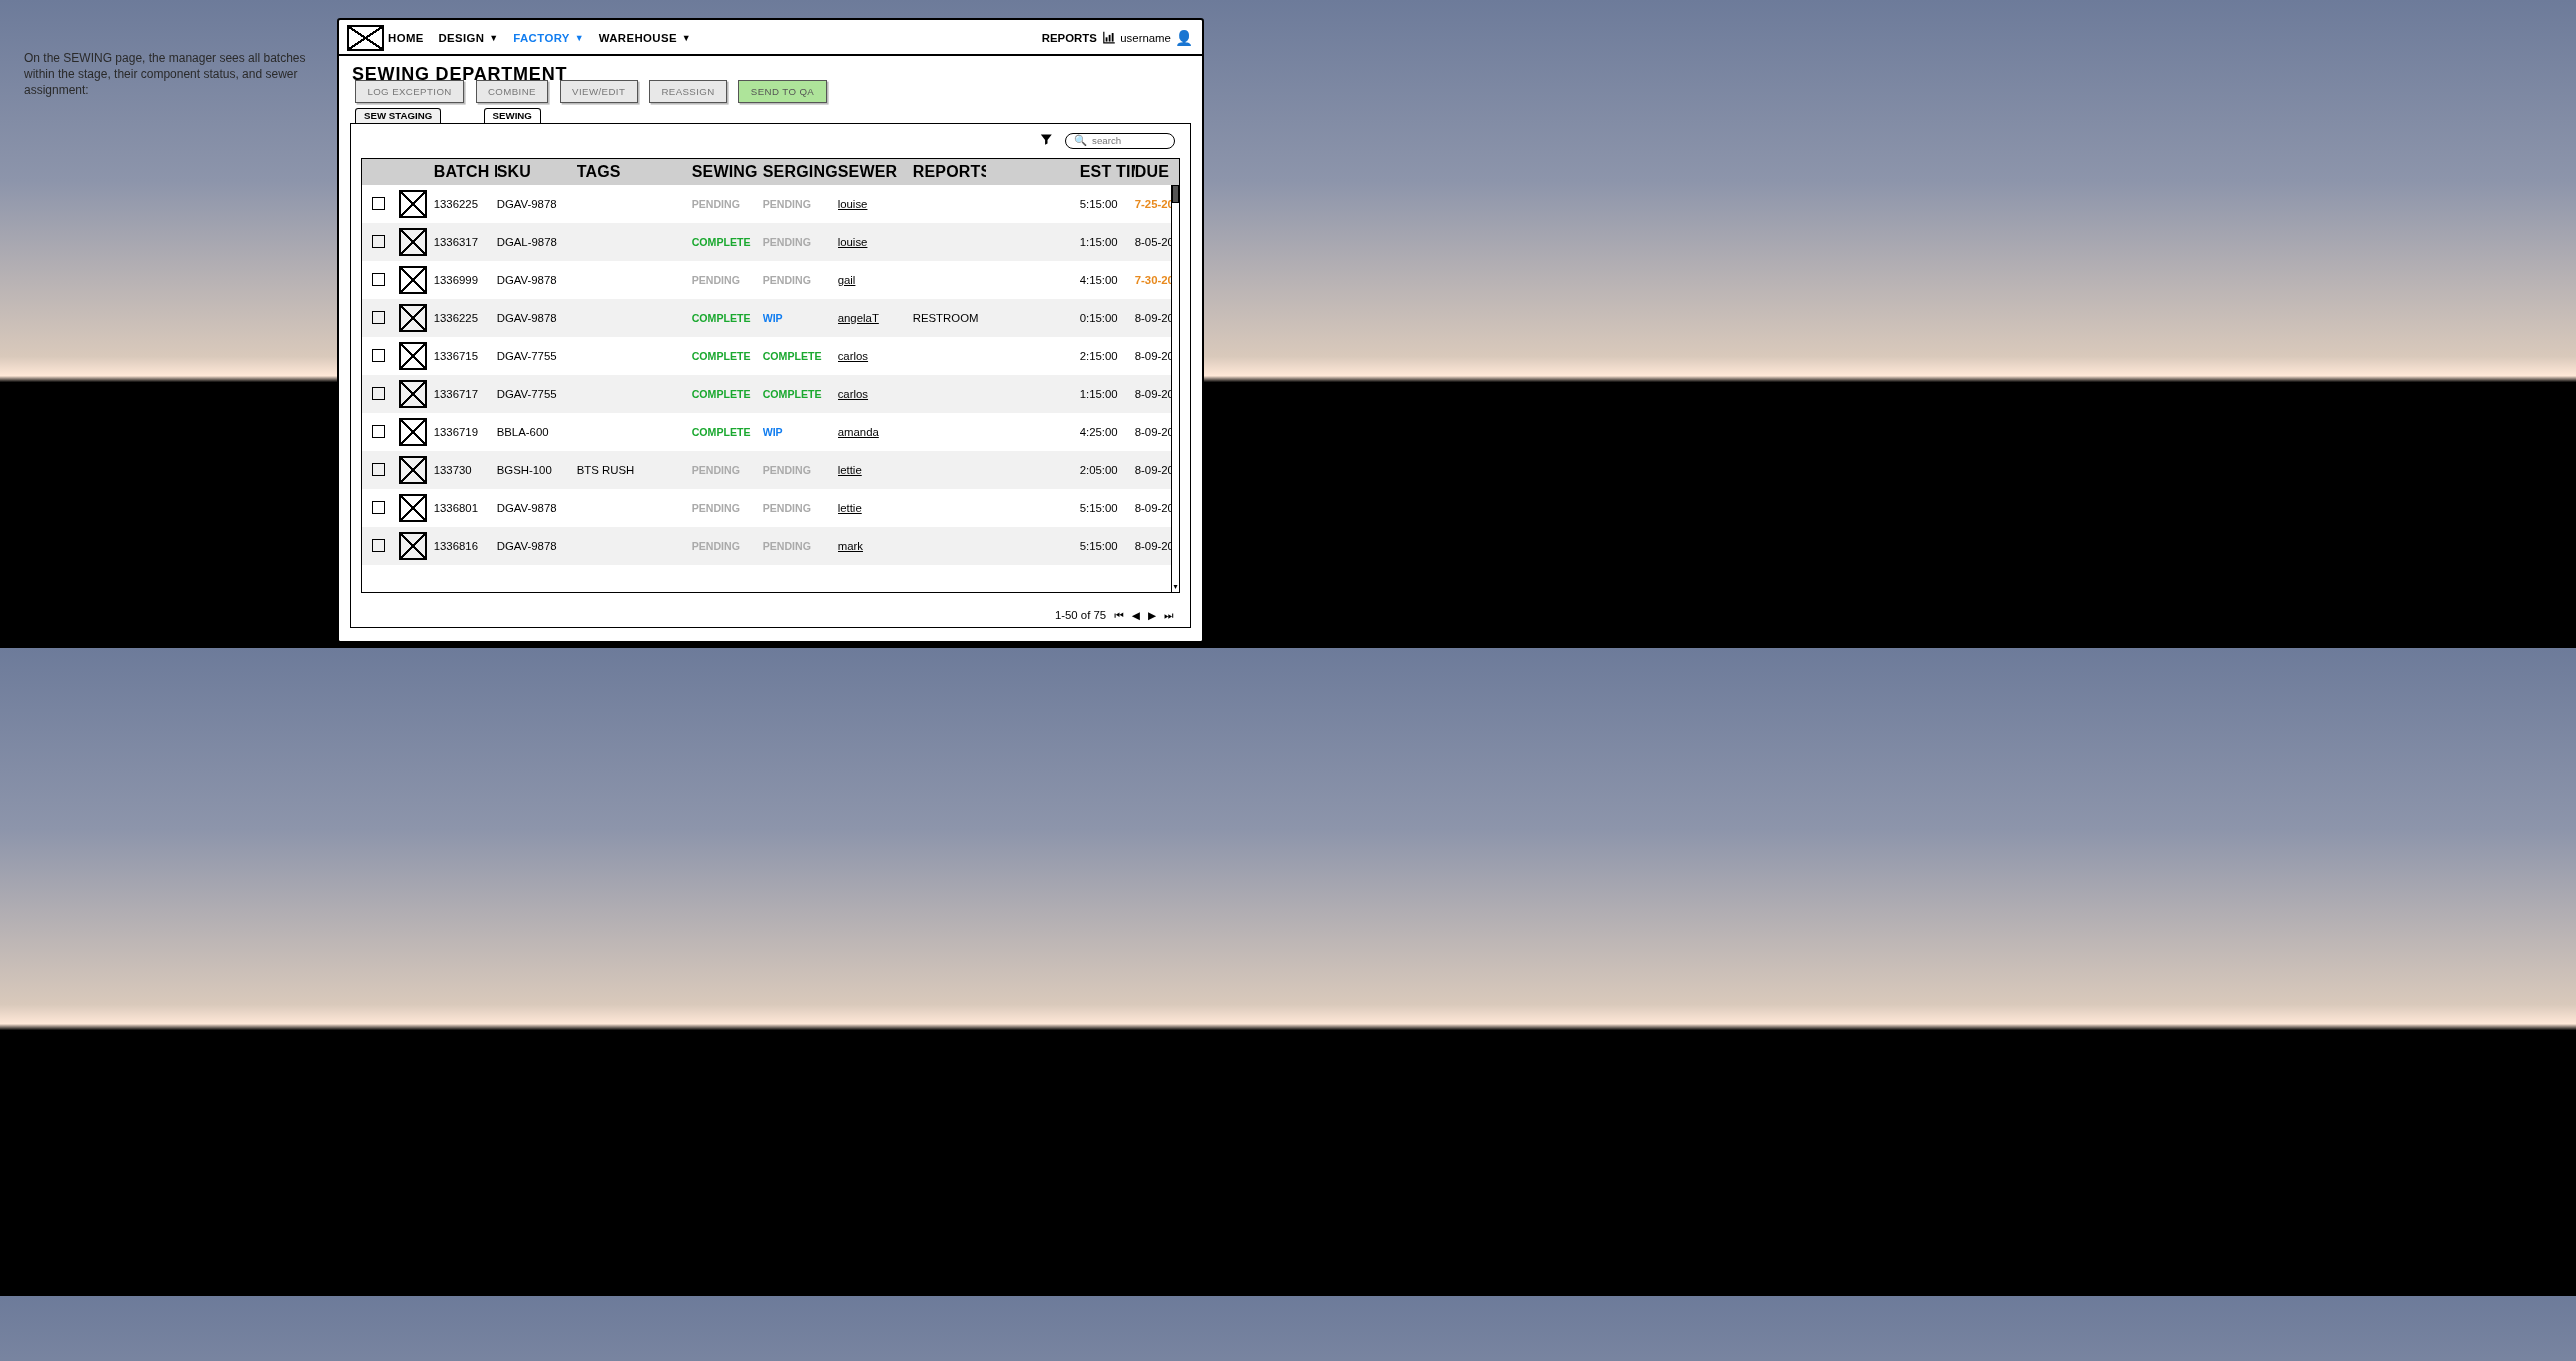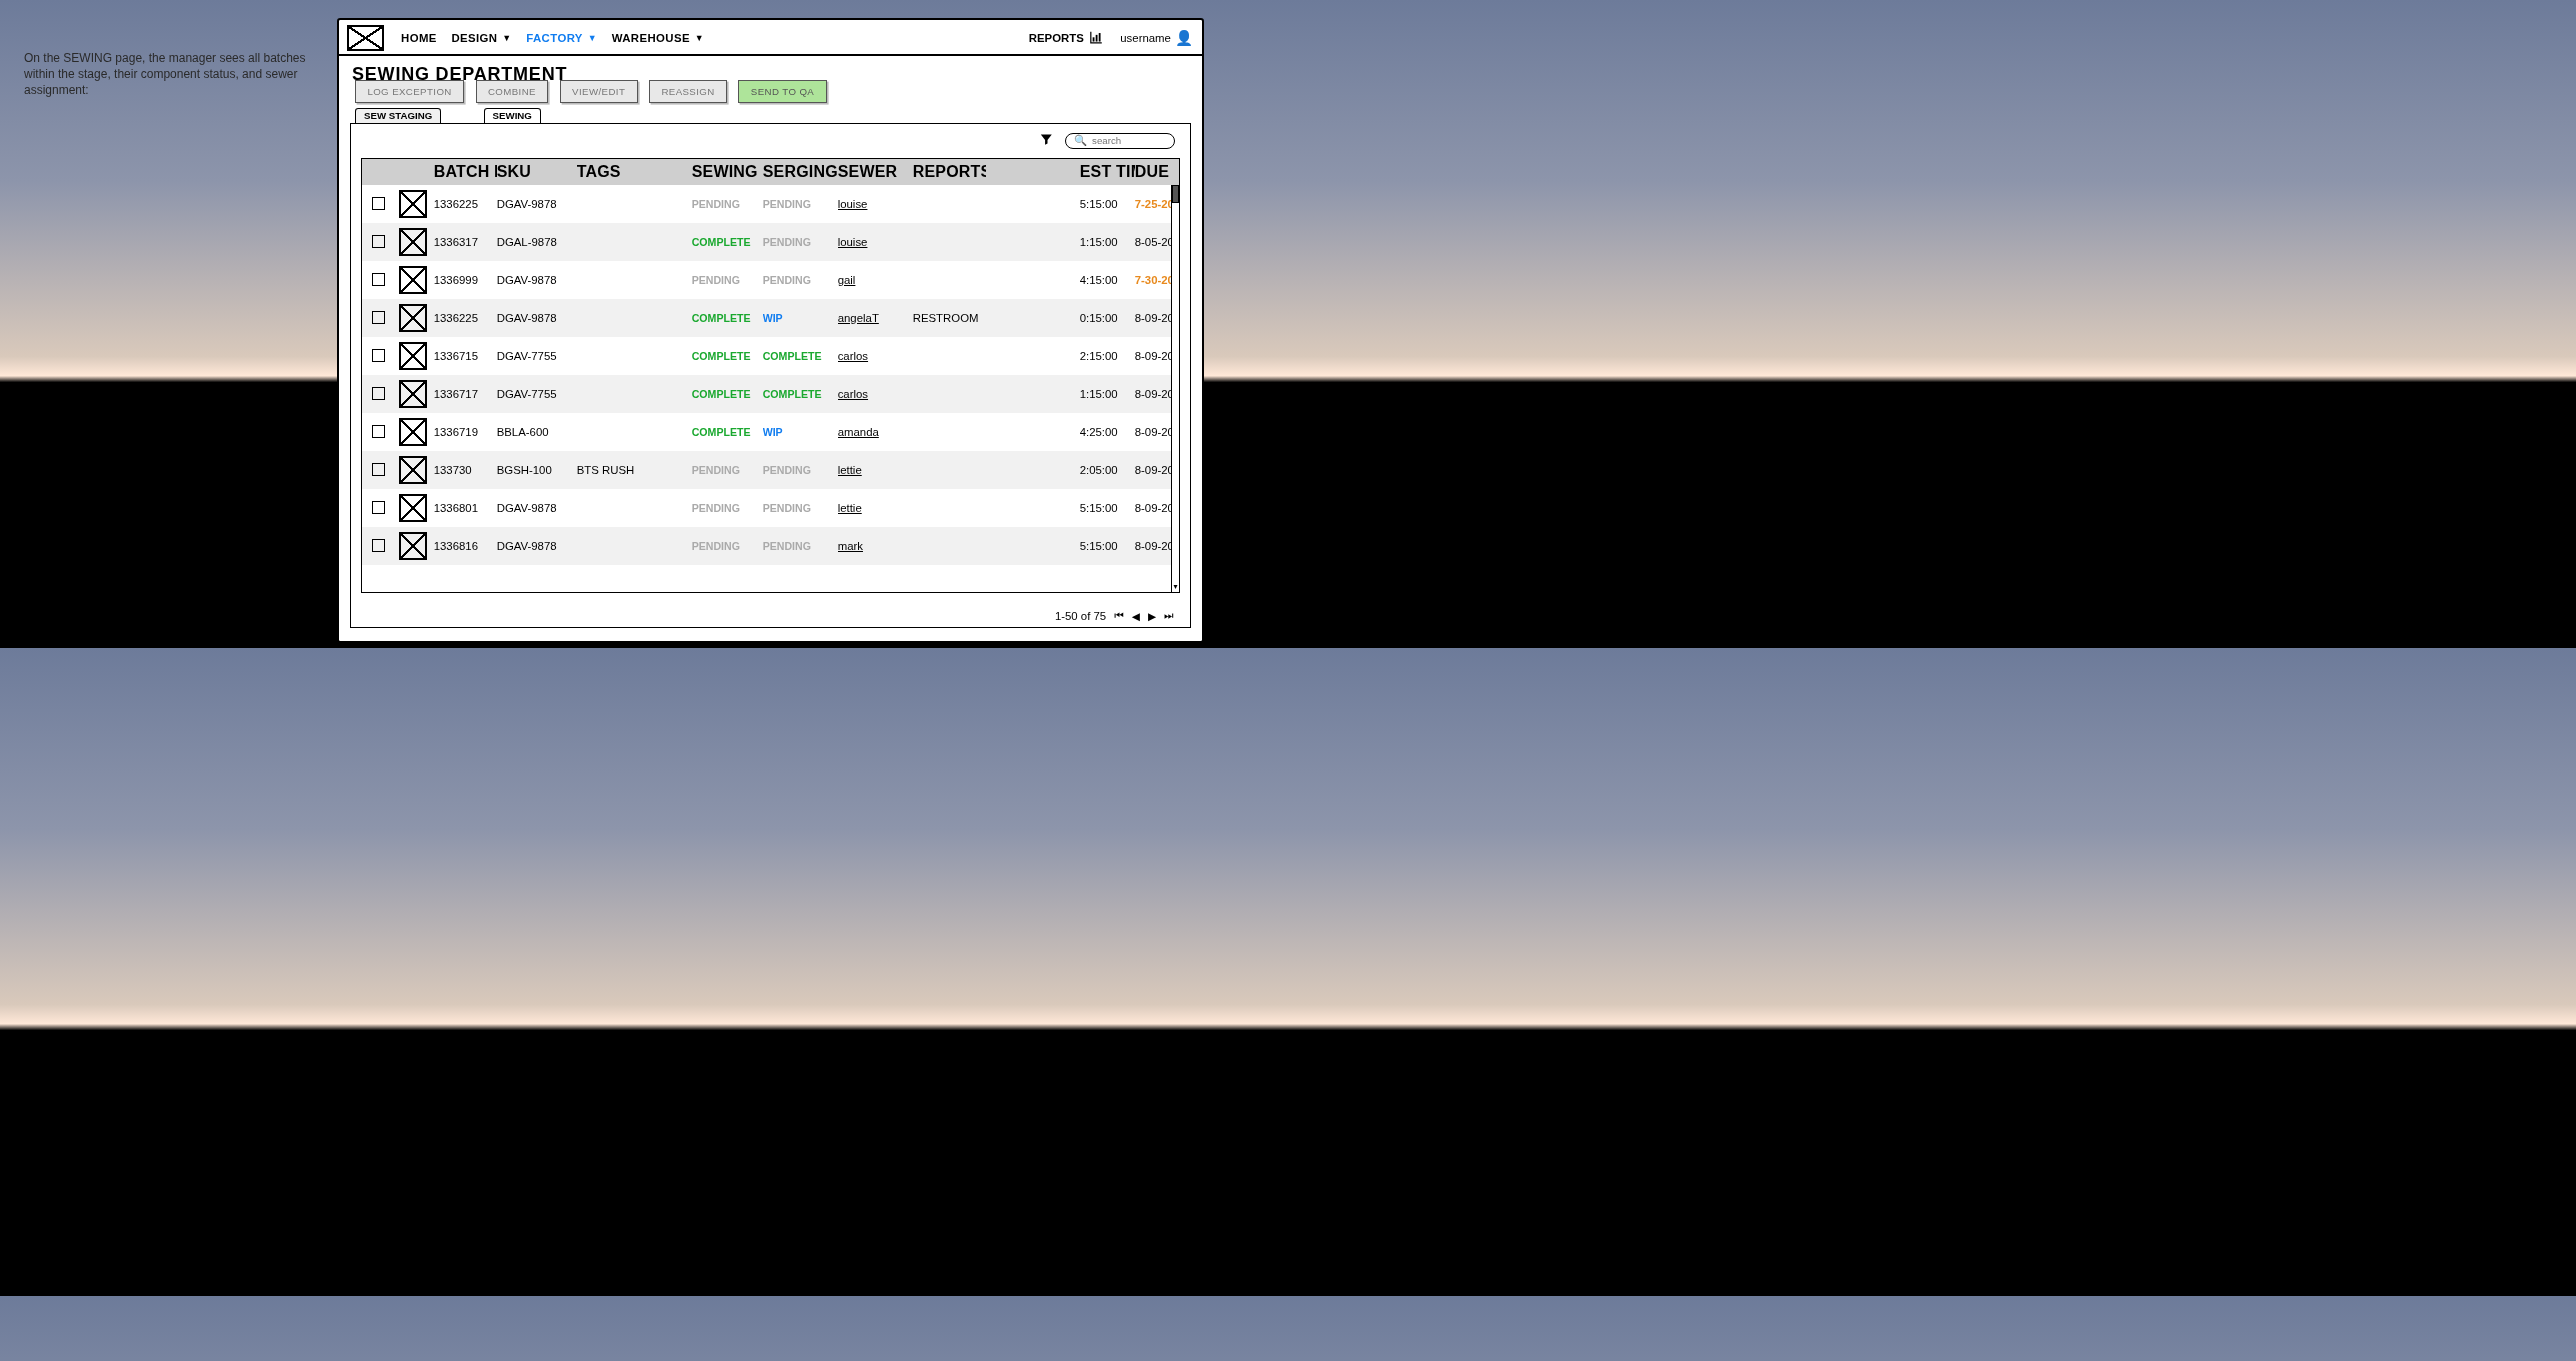--- a/index.html
+++ b/index.html
@@ -28,21 +28,21 @@
   height: 625px;
   background: #fff;
   border: 2.4px solid #000;
   border-radius: 3.2px;
 }
 .topbar {
   display: flex;
   align-items: center;
   padding: 4.9px 8px 3.2px 8px;
   border-bottom: 2.4px solid #000;
-  gap: 17px;
+  gap: 4px;
 }
 .logo-box {
   width: 37px;
   height: 26px;
   border: 2px solid #000;
   position: relative;
   flex-shrink: 0;
 }
 .logo-box::before, .logo-box::after {
   content: "";
@@ -195,21 +195,20 @@
 .scroll-dn {
   position:absolute; bottom:0; left:0; right:0; height:9.7px;
   display:flex; align-items:center; justify-content:center;
   font-size:8px;
 }
 .pager {
   position: absolute;
   right: 16px;
   bottom: 4.9px;
   display: flex;
-  align-items: center;
   gap: 8px;
   font-size: 11.4px;
 }
 .pager span.ctrl { cursor: pointer; font-size: 10.6px; }
 </style>
 </head>
 <body>
 
 <div class="annotation">On the SEWING page, the manager sees all batches within the stage, their component status, and sewer assignment:</div>
 

